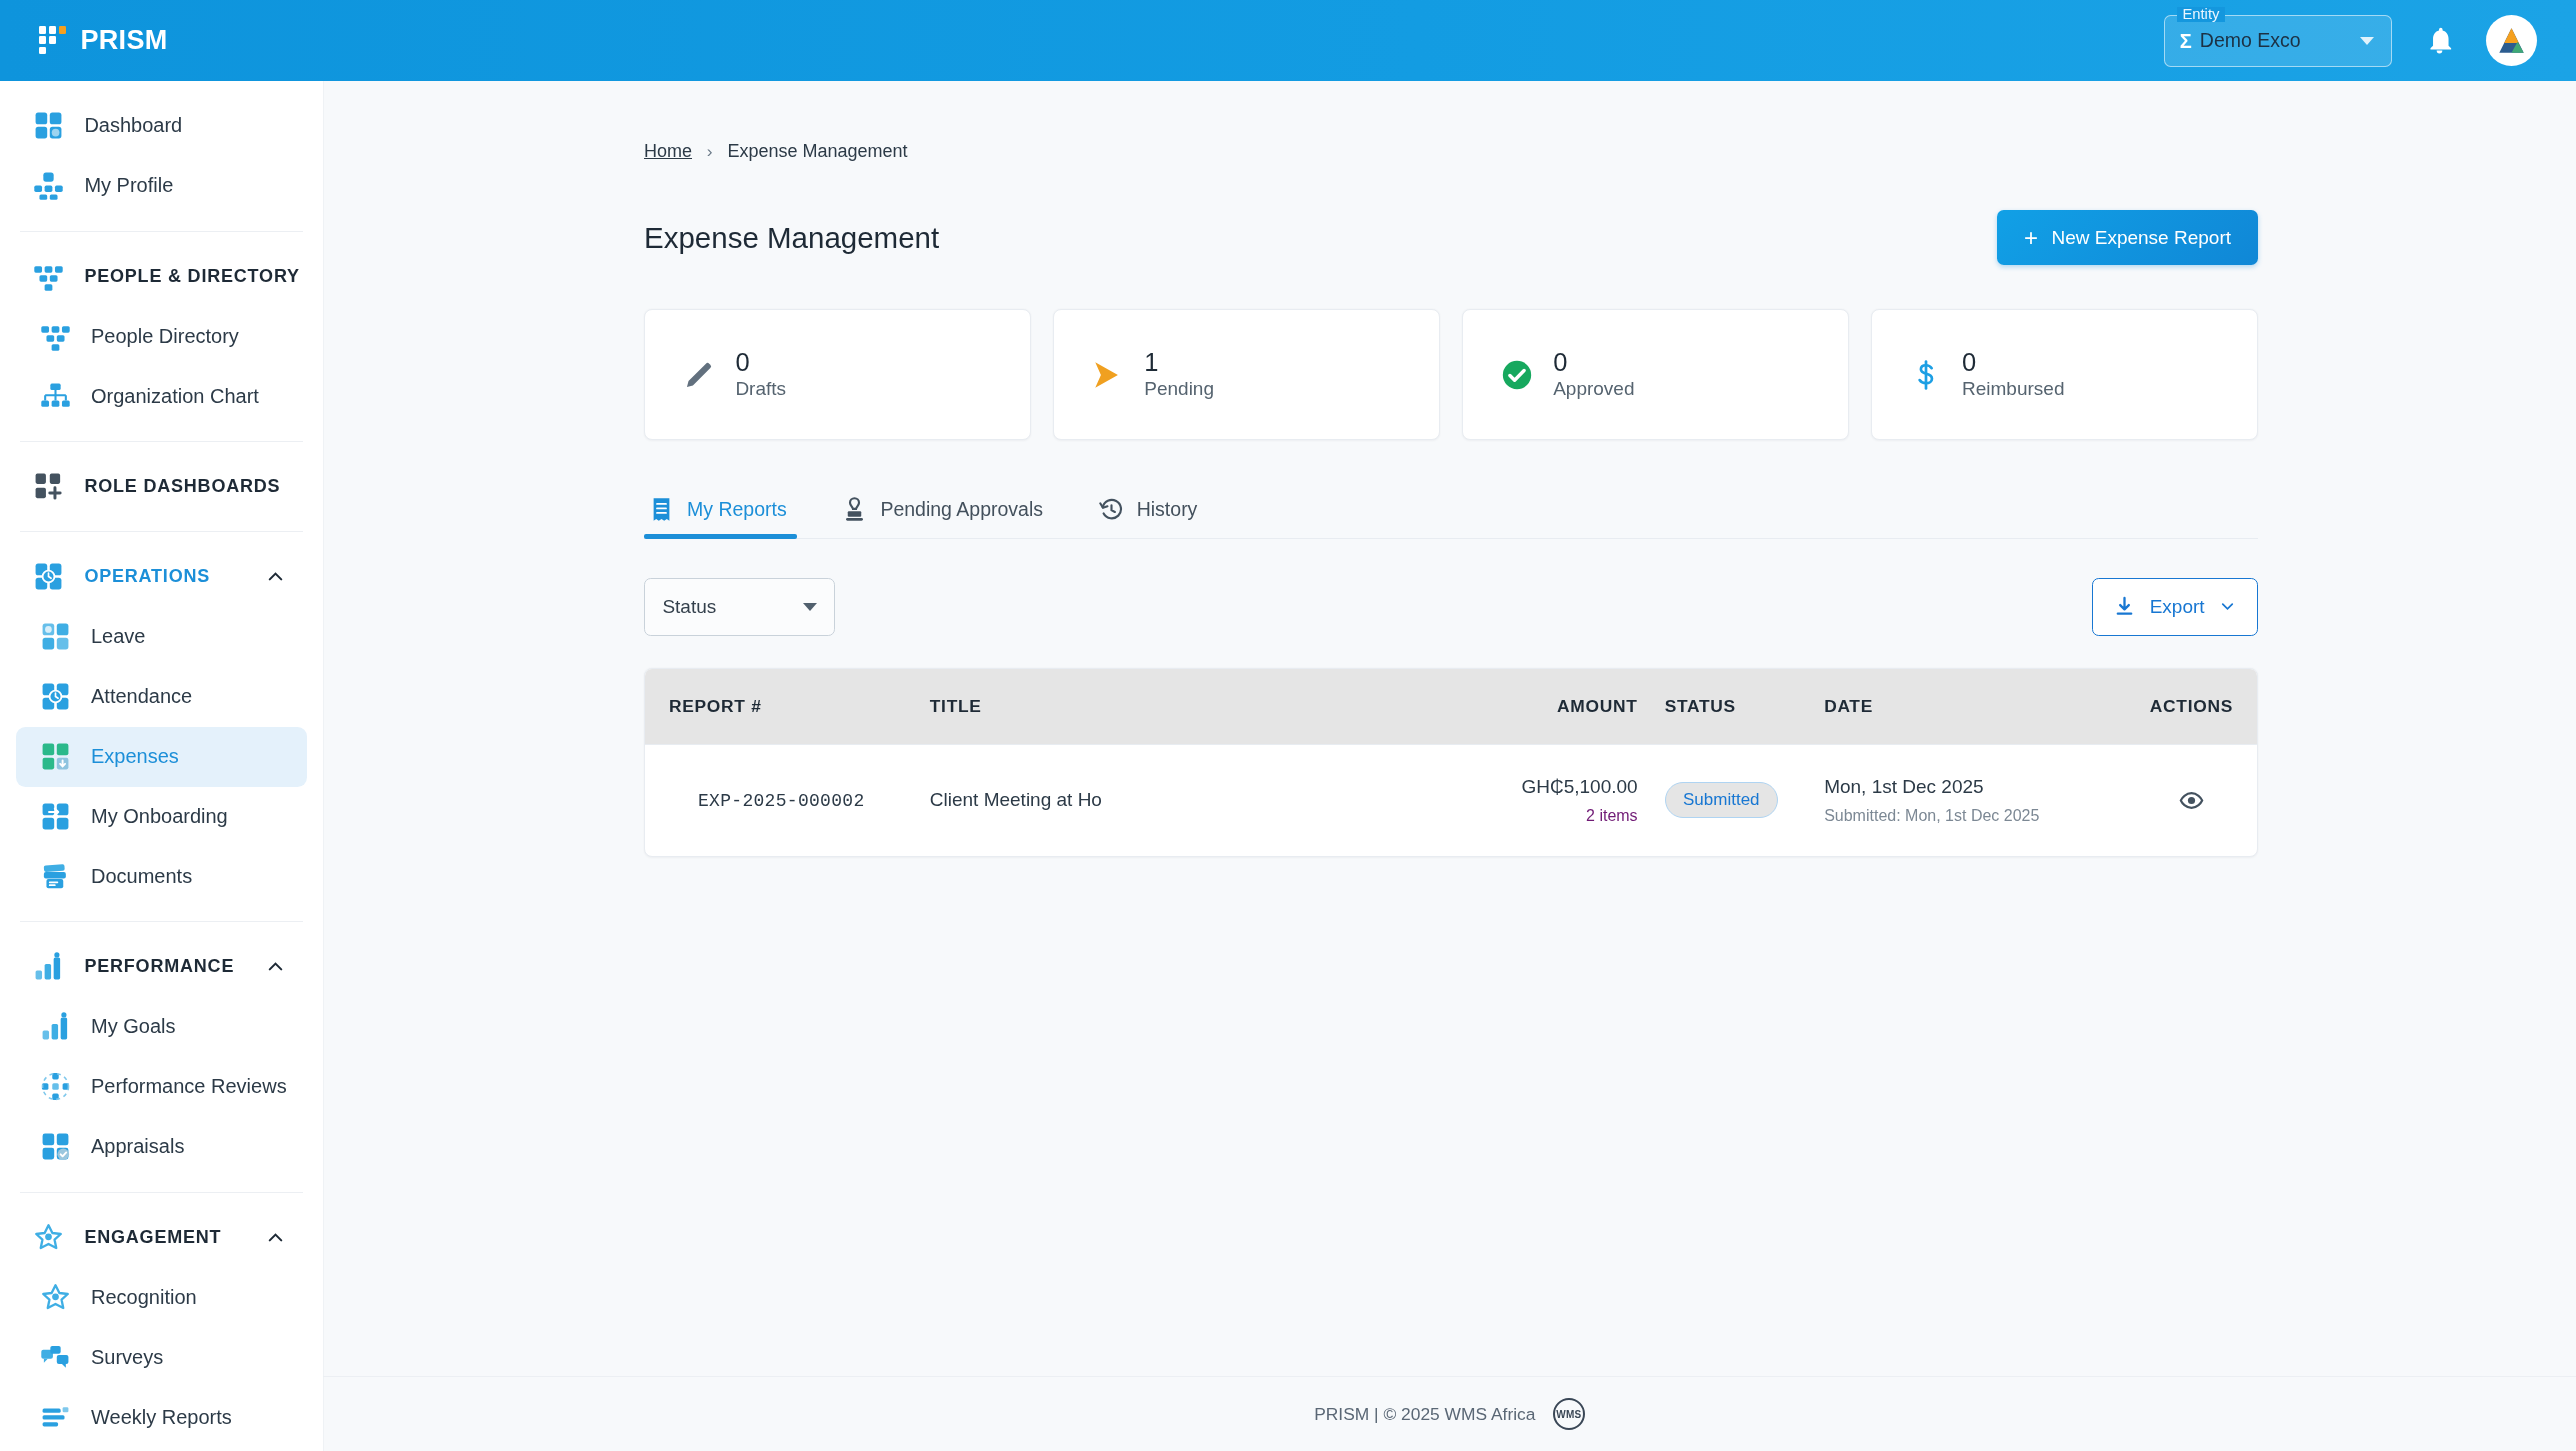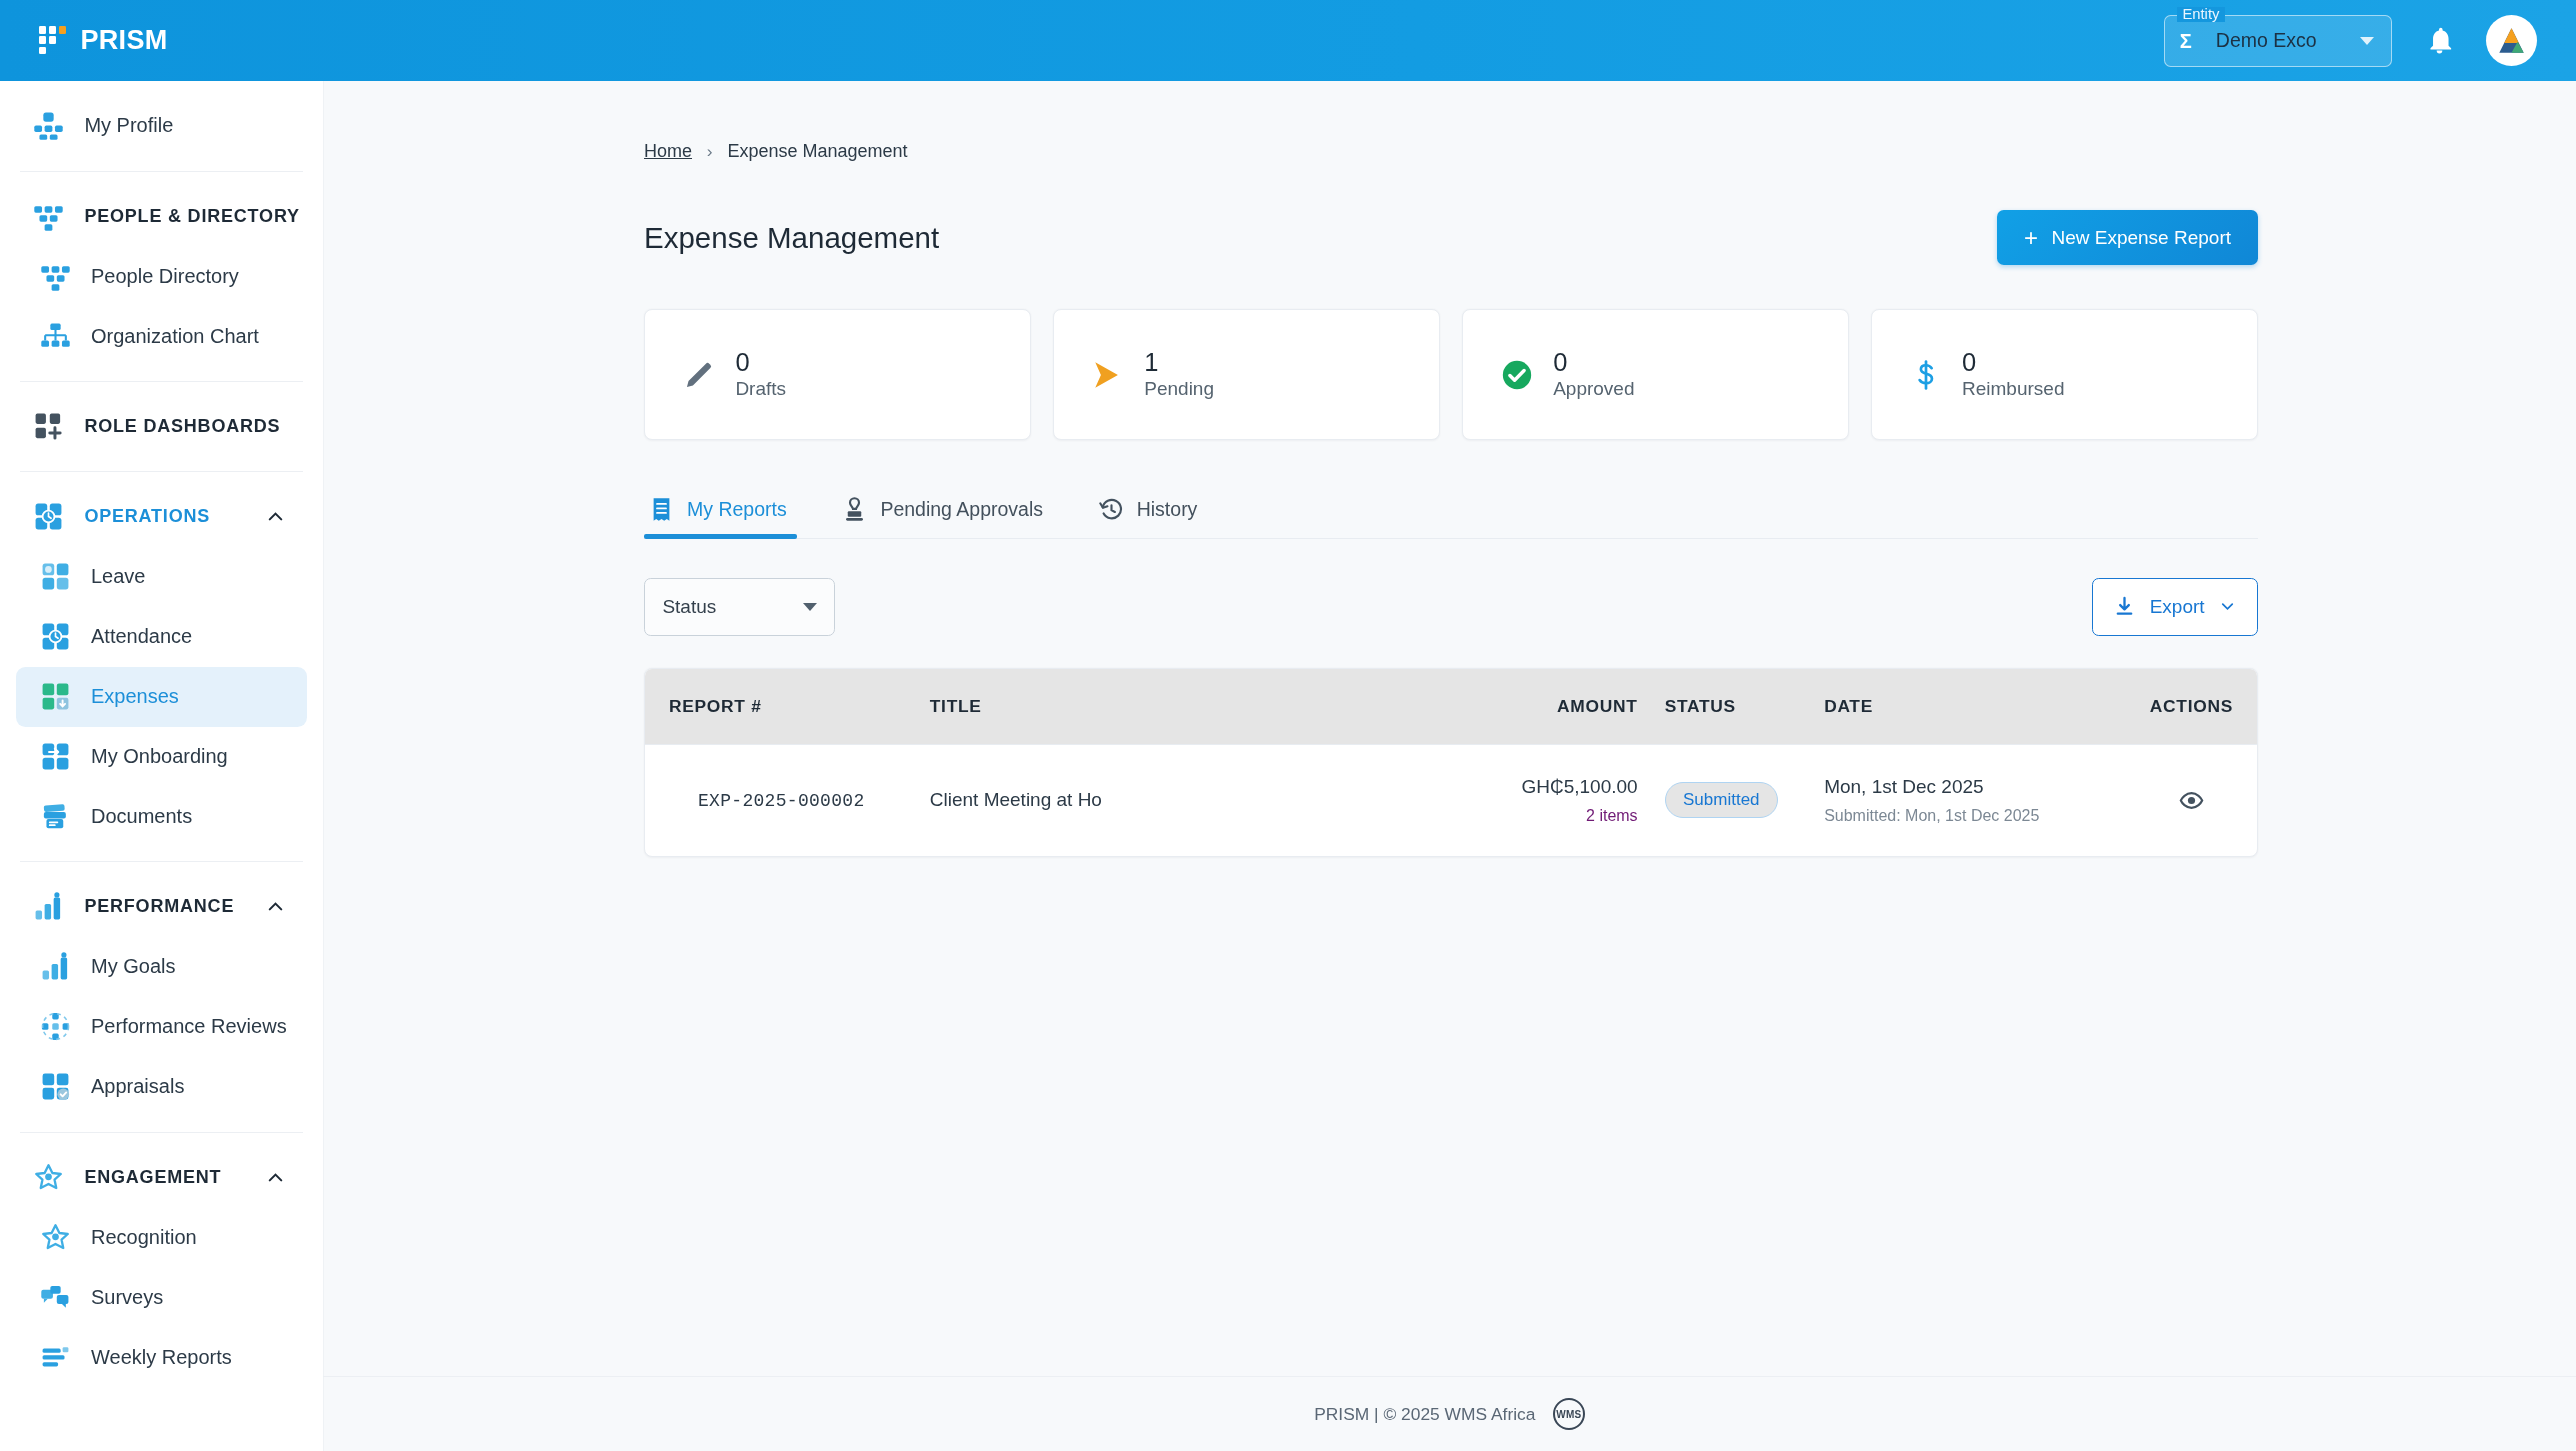--- a/index.html
+++ b/index.html
@@ -28,21 +28,21 @@
     color: #fff; font-size: 27px; font-weight: 700; letter-spacing: 0.3px;
   }
 
   .topbar-right {
     margin-left: auto; display: flex; align-items: center; gap: 27px; margin-right: 39px;
   }
   .entity-select {
     position: relative; height: 52px; min-width: 228px;
     border: 1.3px solid rgba(255,255,255,0.55); border-radius: 6.7px;
     background: rgba(255,255,255,0.13);
-    display: flex; align-items: center; padding: 0 17.4px 0 14.8px; gap: 24px;
+    display: flex; align-items: center; padding: 0 17.4px 0 14.8px; gap: 8px;
   }
   .entity-legend {
     position: absolute; top: -8.7px; left: 12px; padding: 0 5.4px;
     font-size: 14.8px; color: #EAF6FF; background: #1497DE; line-height: 1;
   }
   .entity-sigma { color: #fff; font-size: 20px; font-weight: 700; line-height: 1; }
   .entity-value { color: #1C3144; font-size: 19.5px; font-weight: 500; white-space: nowrap; }
   .entity-caret {
     margin-left: auto; width: 0; height: 0;
     border-left: 7.4px solid transparent; border-right: 7.4px solid transparent;
@@ -231,20 +231,30 @@
           <polygon points="32,12 44,36 20,36" fill="#F5A01E"></polygon>
           <polygon points="42,34 52,52 32,52" fill="#3FA877"></polygon>
         </svg>
       </div>
     </div>
   </div>
 
   <div class="sidebar">
     <div class="nav-scroll">
 
+      <div class="nav-row">
+        <svg class="nav-icon" viewBox="0 0 24 24">
+          <rect x="2" y="2" width="9" height="9" rx="2" fill="#2AA0E0"></rect>
+            <rect x="13" y="2" width="9" height="9" rx="2" fill="#2AA0E0"></rect>
+          <rect x="2" y="13" width="9" height="9" rx="2" fill="#2AA0E0"></rect>
+            <rect x="13" y="13" width="9" height="9" rx="2" fill="#2AA0E0"></rect>
+          <circle cx="17.5" cy="17.5" r="3" fill="#9ED4F0"></circle>
+        </svg>
+        <span class="nav-label">Dashboard</span>
+      </div>
 
       <div class="nav-row">
         <svg class="nav-icon" viewBox="0 0 24 24">
           <rect x="8" y="2" width="8" height="7" rx="2" fill="#2AA0E0"></rect>
           <rect x="1" y="12" width="6" height="5" rx="1.3" fill="#2AA0E0"></rect>
           <rect x="9" y="12" width="6" height="5" rx="1.3" fill="#2AA0E0"></rect>
           <rect x="17" y="12" width="6" height="5" rx="1.3" fill="#2AA0E0"></rect>
           <rect x="5" y="19" width="6" height="4" rx="1.2" fill="#2AA0E0"></rect>
           <rect x="13" y="19" width="6" height="4" rx="1.2" fill="#2AA0E0"></rect>
         </svg>

